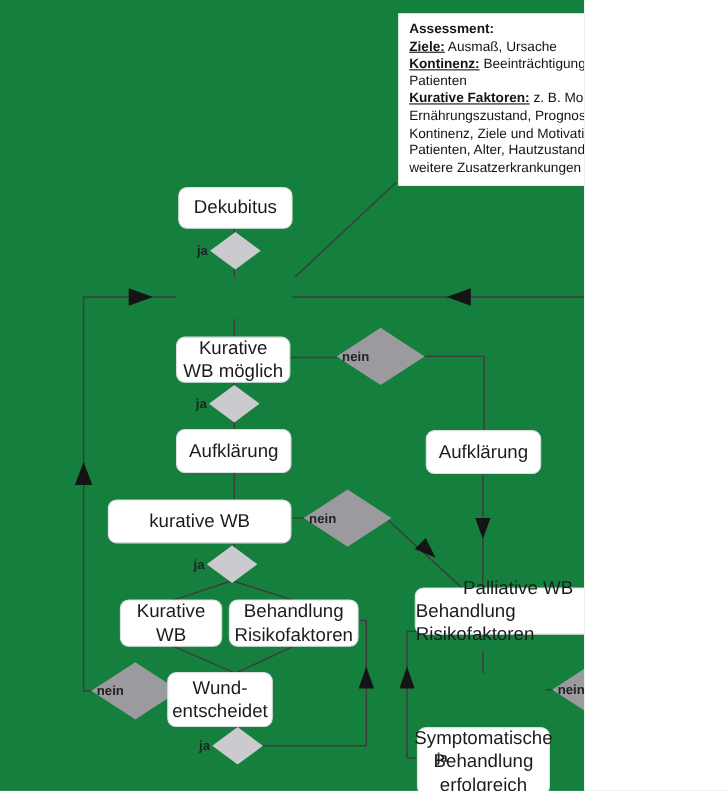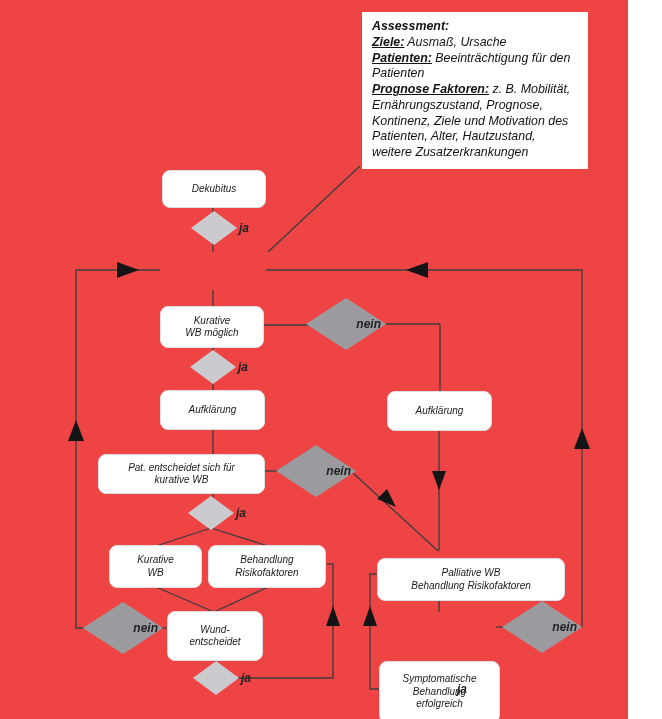--- a/index.html
+++ b/index.html
@@ -1,49 +1,48 @@
 <!DOCTYPE html>
 <html><head>
 <meta charset="utf-8">
 <style>
   html, body { margin: 0; padding: 0; }
   body { font-family: "Liberation Sans", sans-serif; }
   .canvas {
     position: relative;
-    width: 628px;
+    width: 531px;
     height: 719px;
-    background: #ef4444;
+    background: #15803d;
     overflow: hidden;
-    font-style: italic;
   }
   svg.wires {
     position: absolute;
     left: 0; top: 0;
     width: 662px; height: 719px;
   }
   .node {
     position: absolute;
     background: #ffffff;
     border: 1px solid #dedee0;
     border-radius: 8px;
     box-sizing: border-box;
     display: flex;
     flex-direction: column;
     align-items: center;
     justify-content: center;
-    text-align: center;
-    font-size: 10px;
+    text-align: left;
+    font-size: 17px;
     line-height: 1.25;
     color: #1b1b1d;
   }
   .node span { display: block; }
   .dlabel {
     position: absolute;
     width: 70px;
-    text-align: right;
+    text-align: left;
     font-size: 12px;
     font-weight: bold;
     color: #222224;
     line-height: 16px;
   }
   .info-box {
     position: absolute;
     left: 362px; top: 12px;
     width: 226px;
     background: #ffffff;
@@ -114,22 +113,22 @@
       <polygon points="346,298 386,324 346,350 306,324"></polygon>
       <polygon points="316,445 356,471 316,497 276,471"></polygon>
       <polygon points="123,602 163,628 123,654 83,628"></polygon>
       <polygon points="542,601 582,627 542,653 502,627"></polygon>
     </g>
   </svg>
 
   <div class="info-box">
     <p><span class="info-title">Assessment:</span></p>
     <p><span class="term">Ziele:</span> <span>Ausmaß, Ursache</span></p>
-    <p><span class="term">Patienten:</span> <span>Beeinträchtigung für den Patienten</span></p>
-    <p><span class="term">Prognose Faktoren:</span> <span>z. B. Mobilität, Ernährungszustand, Prognose, Kontinenz, Ziele und Motivation des Patienten, Alter, Hautzustand, weitere Zusatzerkrankungen</span></p>
+    <p><span class="term">Kontinenz:</span> <span>Beeinträchtigung für den Patienten</span></p>
+    <p><span class="term">Kurative Faktoren:</span> <span>z. B. Mobilität, Ernährungszustand, Prognose, Kontinenz, Ziele und Motivation des Patienten, Alter, Hautzustand, weitere Zusatzerkrankungen</span></p>
   </div>
 
   <div class="node" style="left:162px; top:170px; width:104px; height:38px;">
     <span>Dekubitus</span>
   </div>
 
 
   <div class="node" style="left:160px; top:306px; width:104px; height:42px;">
     <span>Kurative</span>
     <span>WB möglich</span>
@@ -137,40 +136,39 @@
 
   <div class="node" style="left:160px; top:390px; width:105px; height:40px;">
     <span>Aufklärung</span>
   </div>
 
   <div class="node" style="left:387px; top:391px; width:105px; height:40px;">
     <span>Aufklärung</span>
   </div>
 
   <div class="node" style="left:98px; top:454px; width:167px; height:40px;">
-    <span>Pat. entscheidet sich für</span>
     <span>kurative WB</span>
   </div>
 
   <div class="node" style="left:109px; top:545px; width:93px; height:43px;">
     <span>Kurative</span>
     <span>WB</span>
   </div>
 
   <div class="node" style="left:208px; top:545px; width:118px; height:43px;">
     <span>Behandlung</span>
     <span>Risikofaktoren</span>
   </div>
 
-  <div class="node" style="left:167px; top:611px; width:96px; height:50px;">
+  <div class="node" style="left:152px; top:611px; width:96px; height:50px;">
     <span>Wund-</span>
     <span>entscheidet</span>
   </div>
 
-  <div class="node" style="left:377px; top:558px; width:188px; height:43px;">
+  <div class="node" style="left:377px; top:534px; width:188px; height:43px;">
     <span>Palliative WB</span>
     <span>Behandlung Risikofaktoren</span>
   </div>
 
   <div class="node" style="left:379px; top:638px; width:121px; height:62px;margin-top:23px;">
     <span>Symptomatische</span>
     <span>Behandlung</span>
     <span>erfolgreich</span>
   </div>
 

